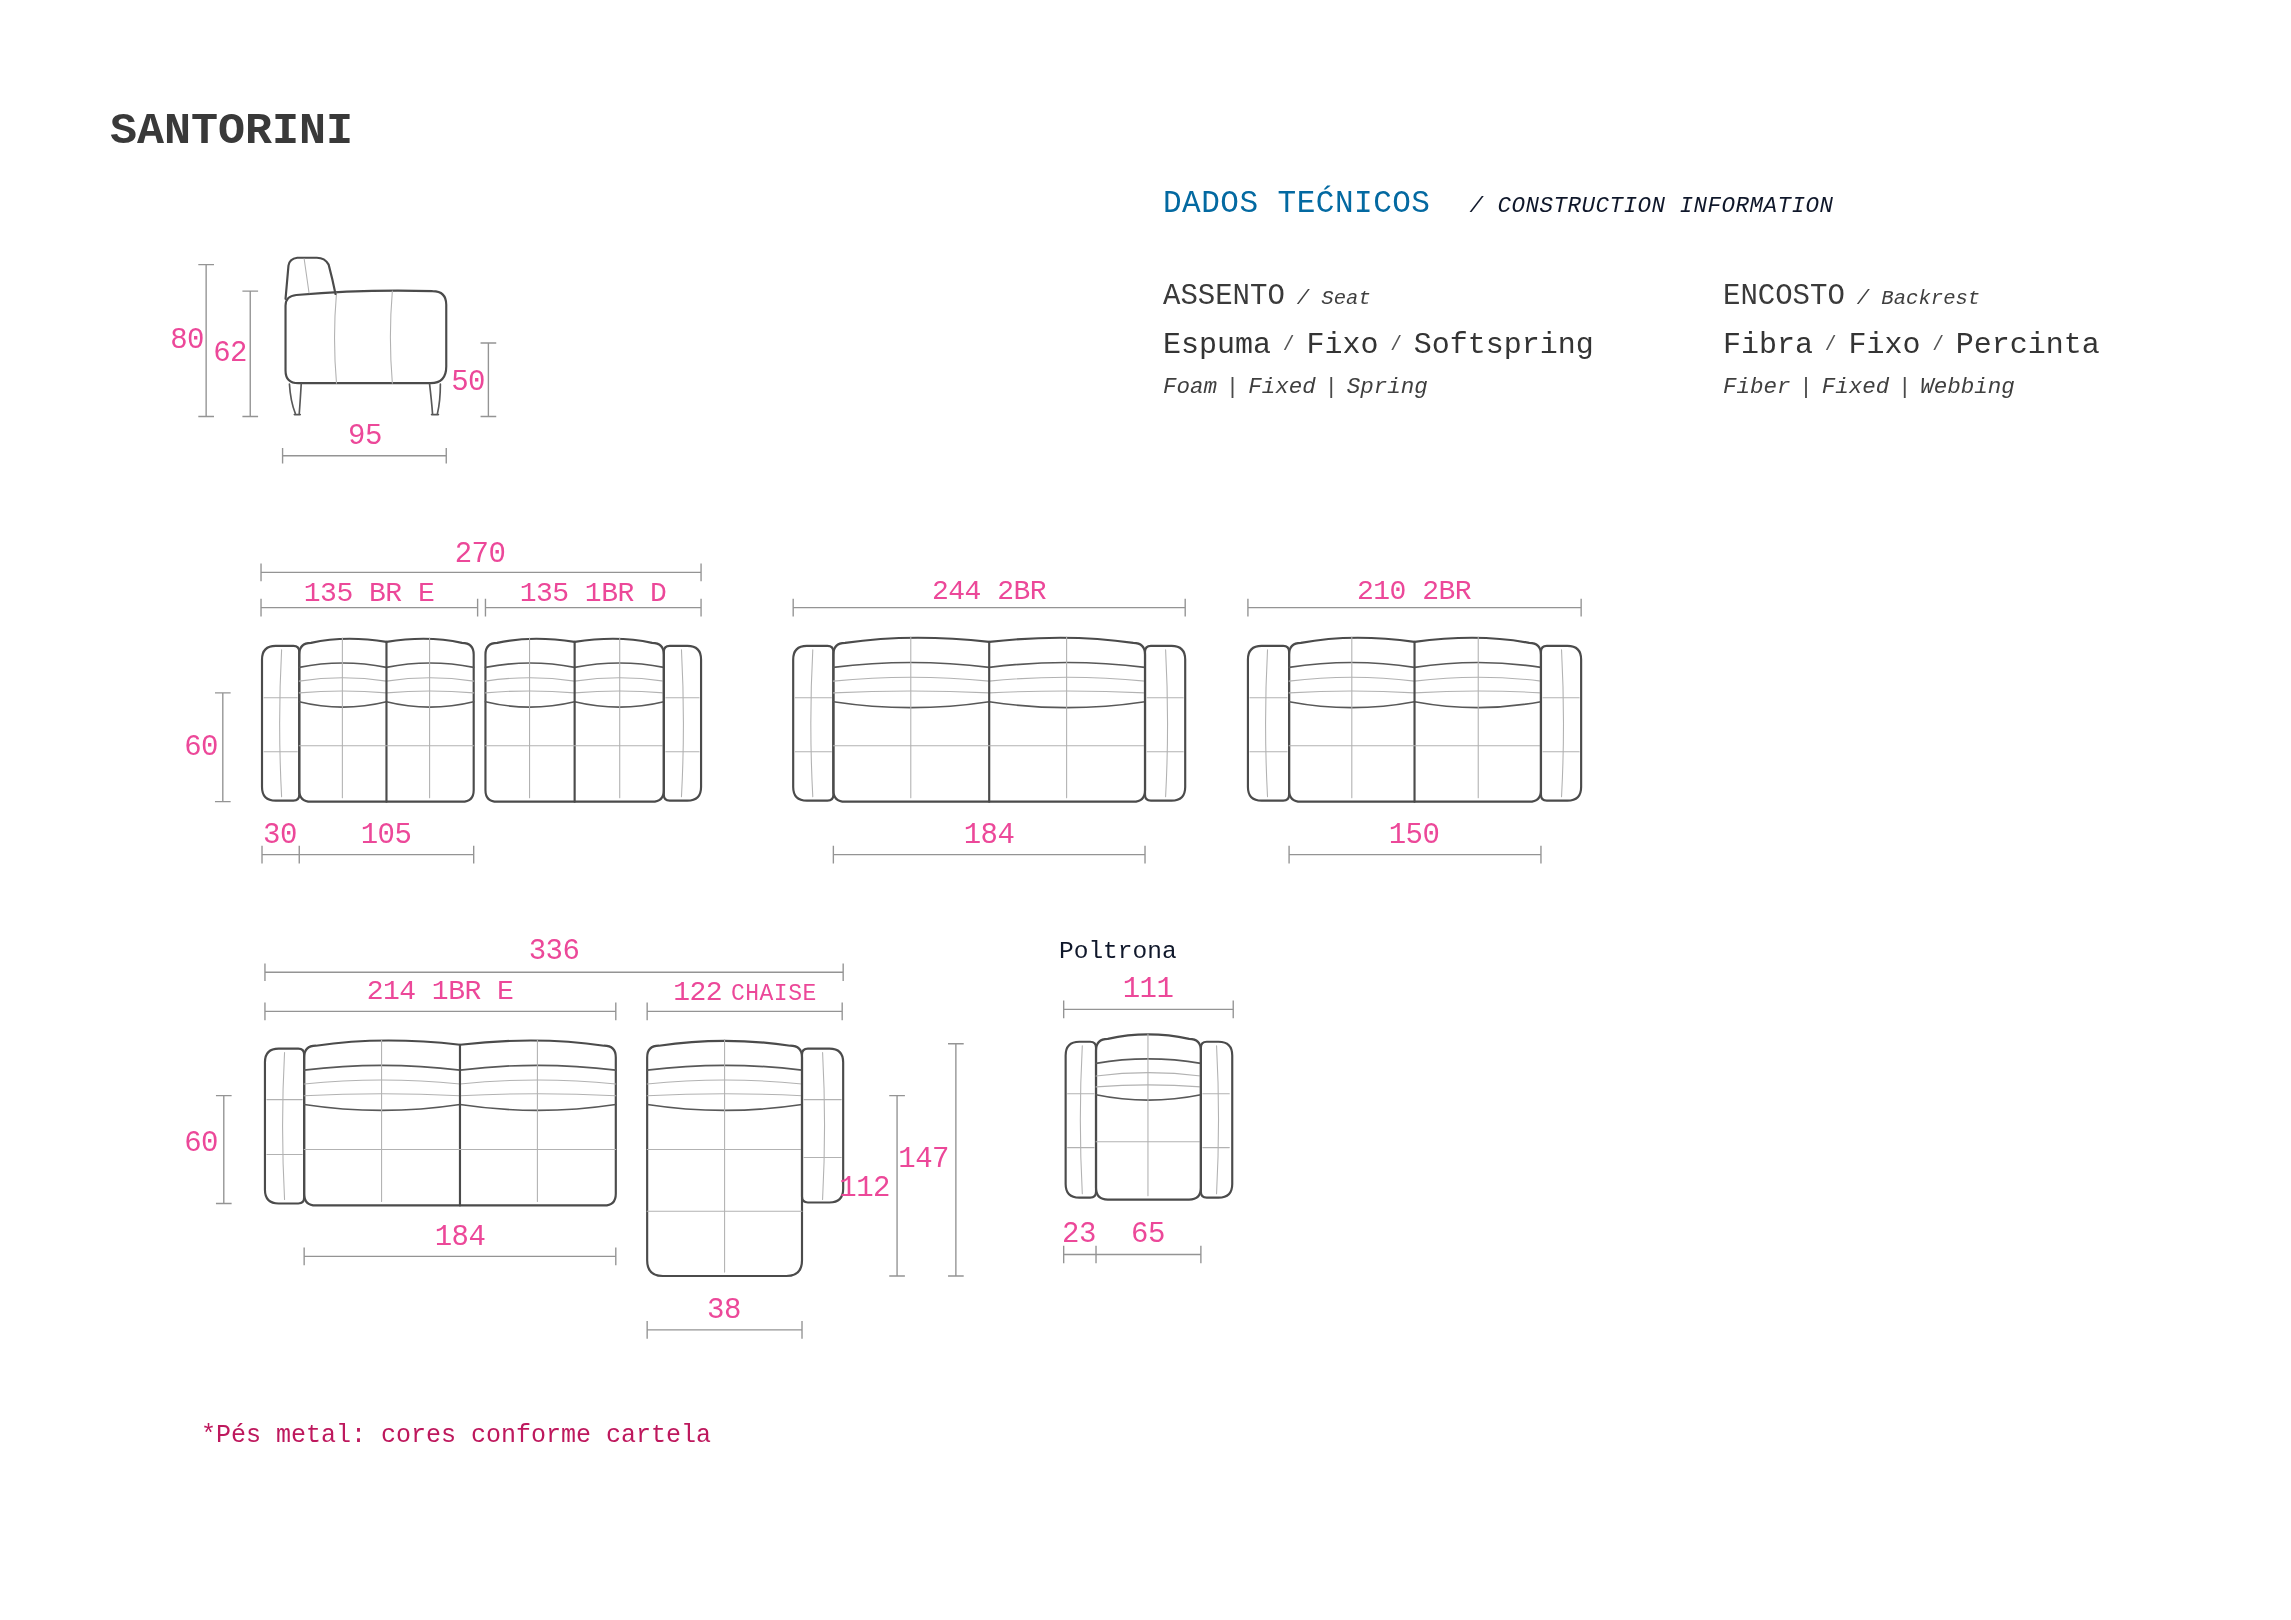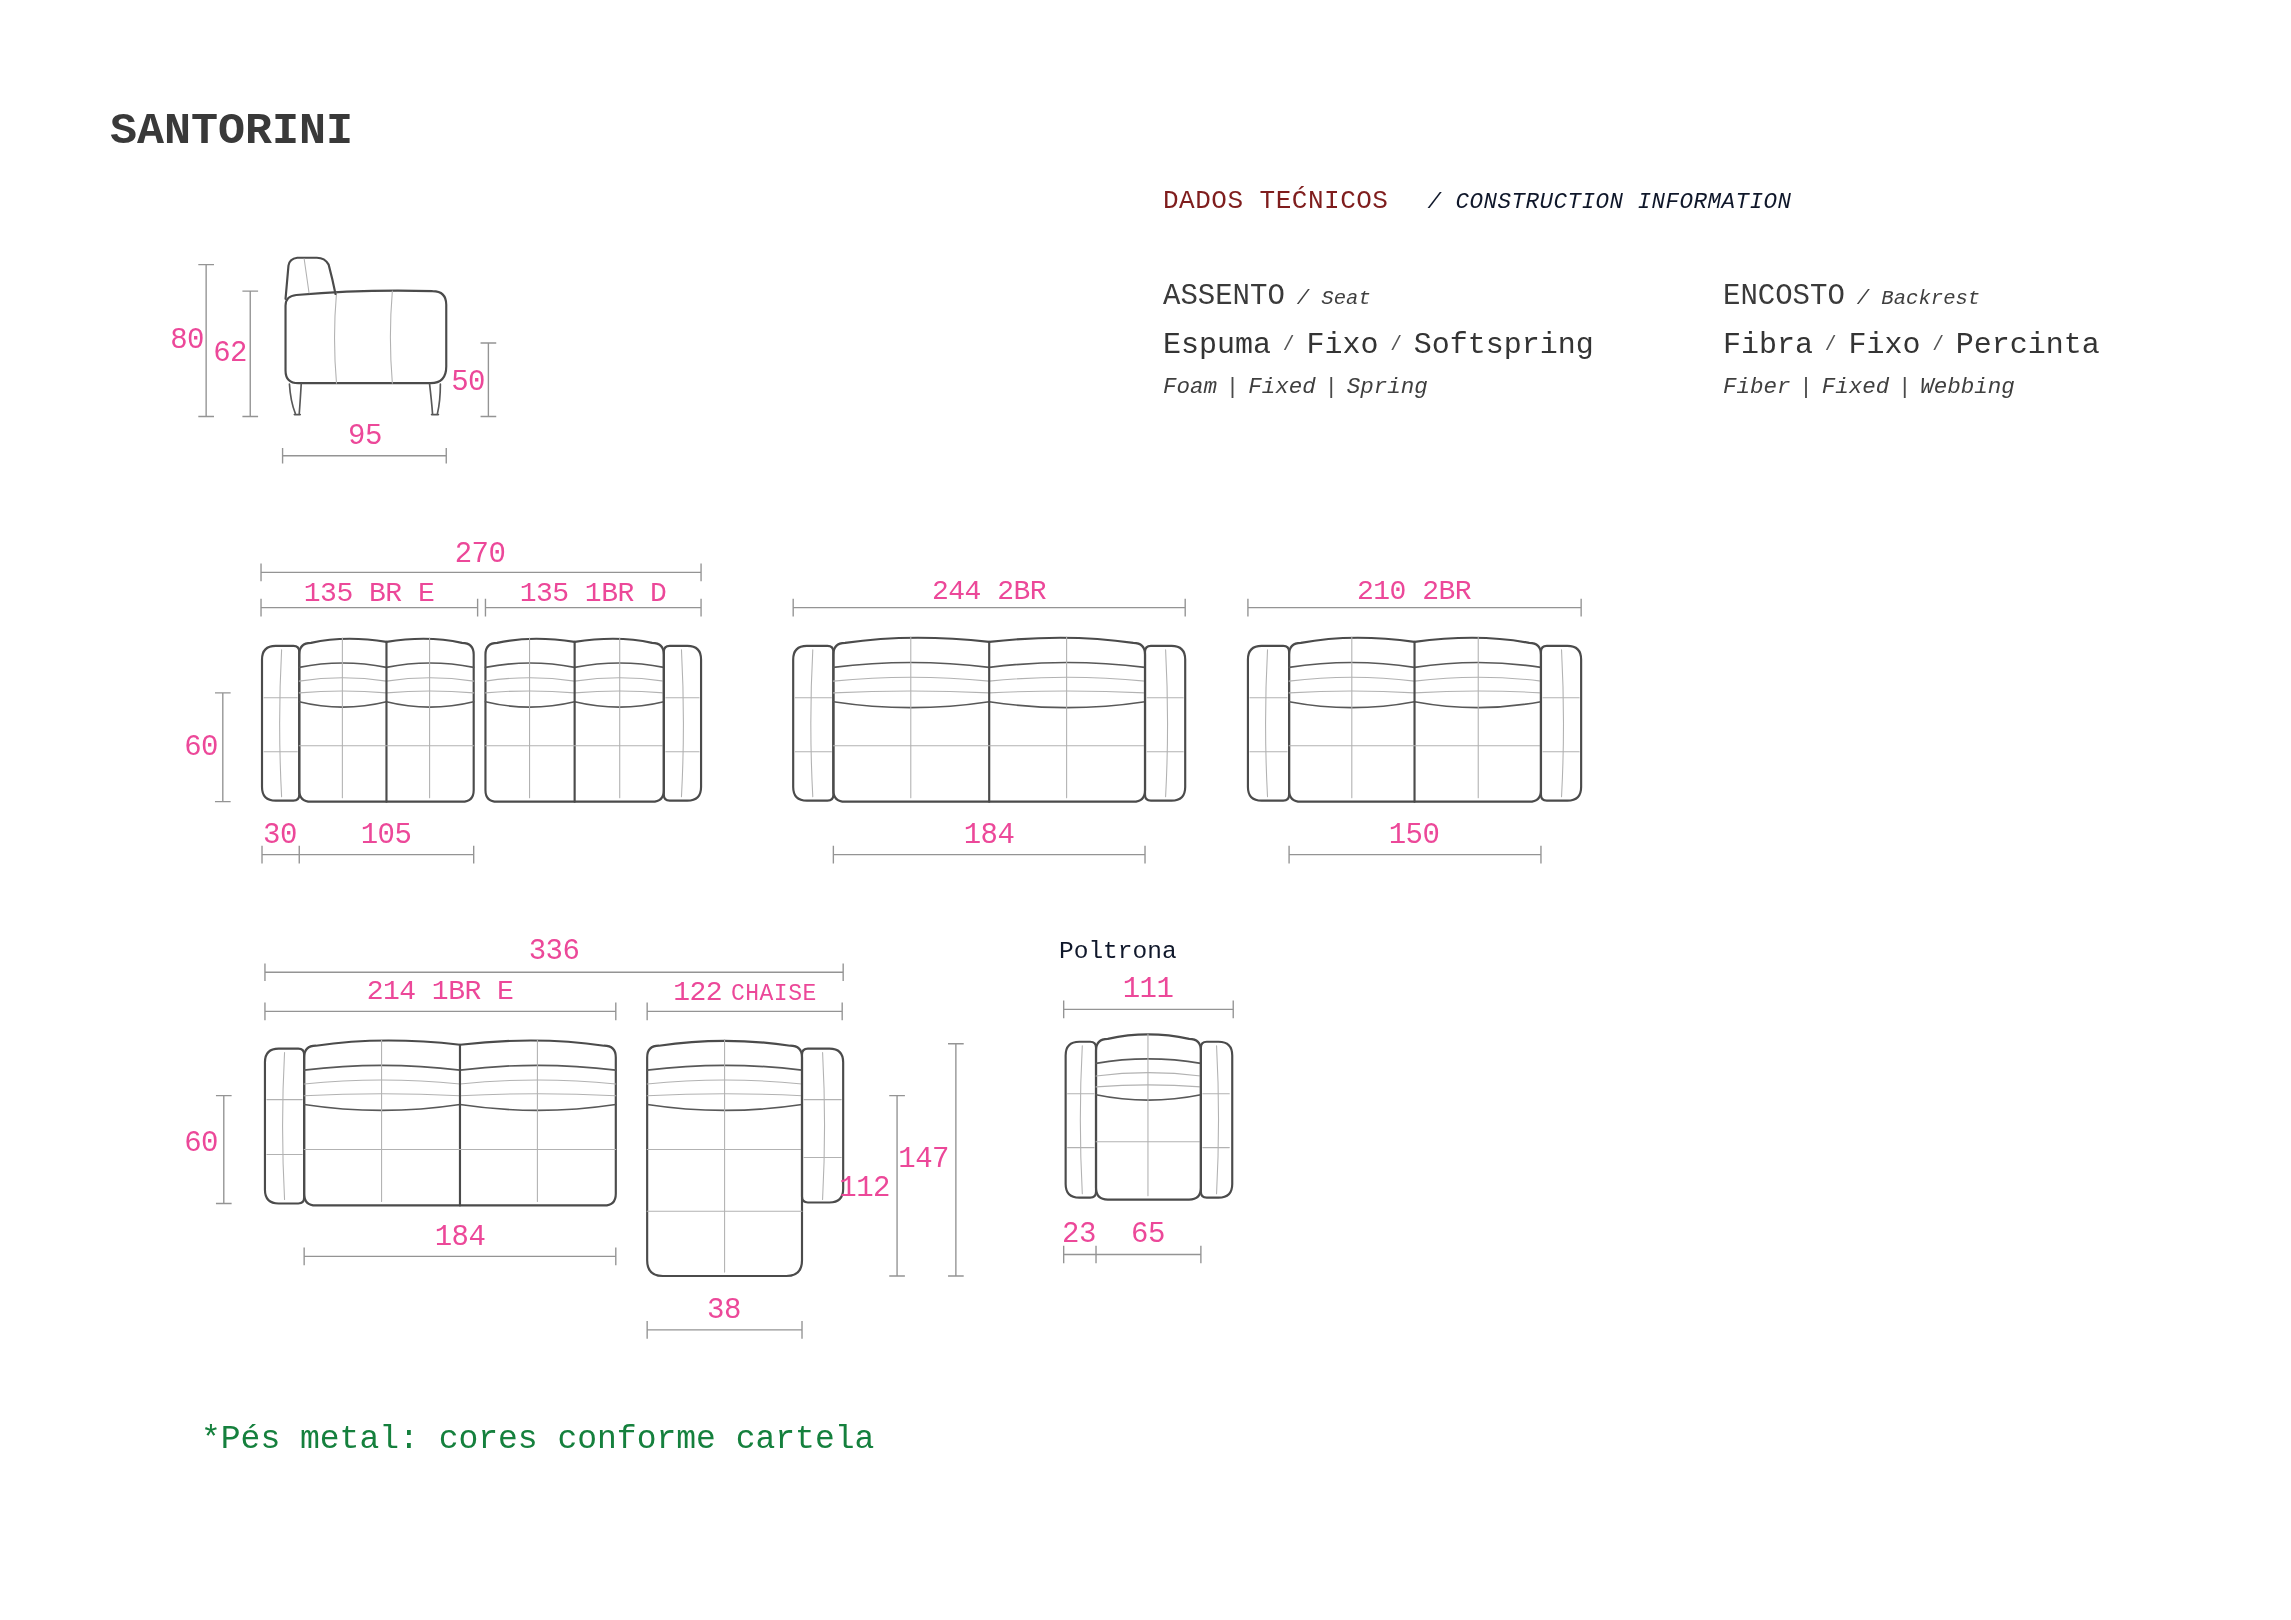--- a/index.html
+++ b/index.html
@@ -5,36 +5,36 @@
   html,body{margin:0;padding:0;background:#ffffff;}
   .page{
     position:relative;width:2292px;height:1620px;background:#ffffff;overflow:hidden;
     font-family:Liberation Mono, monospace;color:#3c3c3c;
   }
   .title{
     position:absolute;left:110px;top:106px;font-size:45px;font-weight:bold;
     color:#393939;letter-spacing:0px;white-space:nowrap;
   }
   .tech-head{position:absolute;left:1163px;top:186px;display:flex;align-items:baseline;gap:39px;white-space:nowrap;}
-  .tech-head .h1{font-size:26px;color:#7f1d1d;letter-spacing:0.5px;}
+  .tech-head .h1{font-size:31px;color:#0369a1;letter-spacing:0.5px;}
   .tech-head .h2{font-size:22.5px;font-style:italic;color:#0f172a;letter-spacing:0.5px;}
   .spec{position:absolute;white-space:nowrap;}
   .spec .row1{display:flex;align-items:baseline;gap:11.8px;font-size:29px;color:#3a3a3a;}
   .spec .row1 .sub{font-size:20.6px;font-style:italic;color:#3f3f3f;}
   .spec .row2{margin-top:14.7px;font-size:30px;color:#343434;}
   .spec .row2 .sep{font-size:19.6px;color:#555;margin:0 11.8px;vertical-align:2.9px;}
   .spec .row3{margin-top:12.7px;font-size:22.5px;font-style:italic;color:#3f3f3f;}
   .spec .row3 .sep{margin:0 8.8px;font-style:normal;color:#4a4a4a;}
   .lbl{position:absolute;font-size:29px;color:#ec4899;white-space:nowrap;letter-spacing:-0.5px;text-align:center;}
   .sm{font-size:28px;}
   .ctr{transform:translateX(-50%);}
   .rt{transform:translateX(-100%);}
   .chaise-word{font-size:23px;letter-spacing:0.5px;margin-left:8.8px;}
   .poltrona{position:absolute;font-size:24.5px;color:#0f172a;letter-spacing:0px;white-space:nowrap;}
-  .footnote{position:absolute;left:201px;top:1421px;font-size:33px;color:#15803d;white-space:nowrap;}
+  .footnote{position:absolute;left:201px;top:1421px;font-size:25px;color:#be185d;white-space:nowrap;}
   svg.draw{position:absolute;left:0;top:0;}
   .o{fill:none;stroke:#4b4b4b;stroke-width:2.2;stroke-linejoin:round;stroke-linecap:round;}
   .s{fill:none;stroke:#585858;stroke-width:1.7;stroke-linecap:round;}
   .l{fill:none;stroke:#b2b2b2;stroke-width:1.1;stroke-linecap:round;}
   .d{fill:none;stroke:#949494;stroke-width:1.4;stroke-linecap:butt;}
 </style>
 </head>
 <body>
 
 <div class="page">

